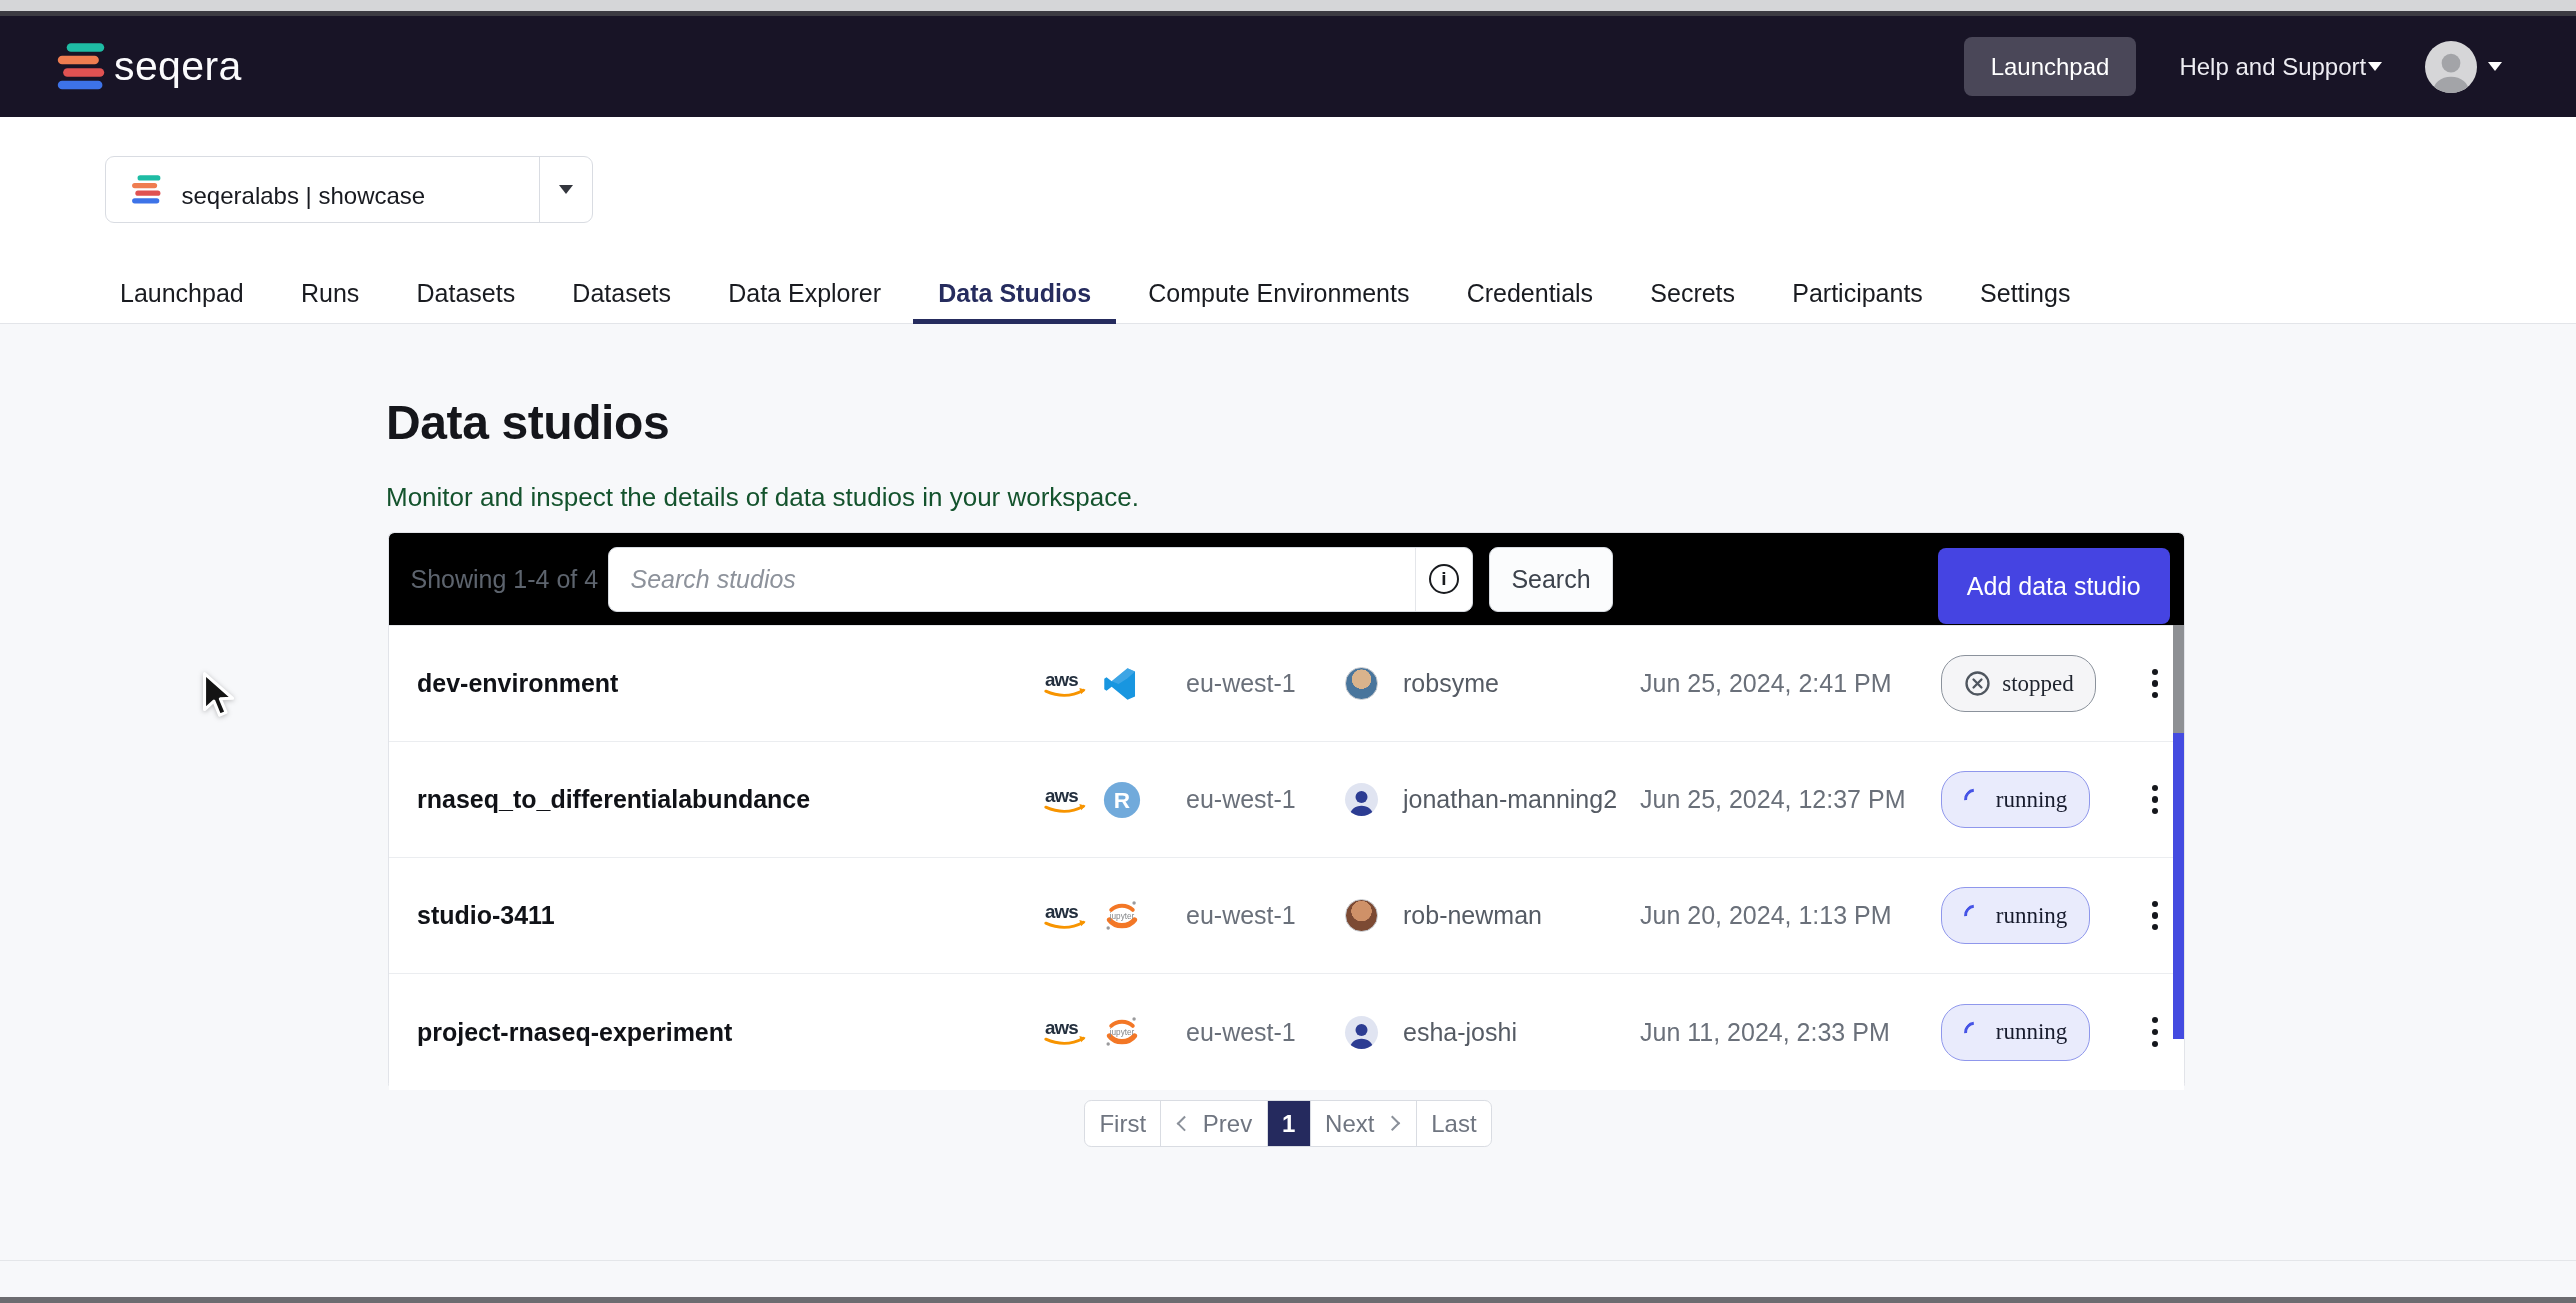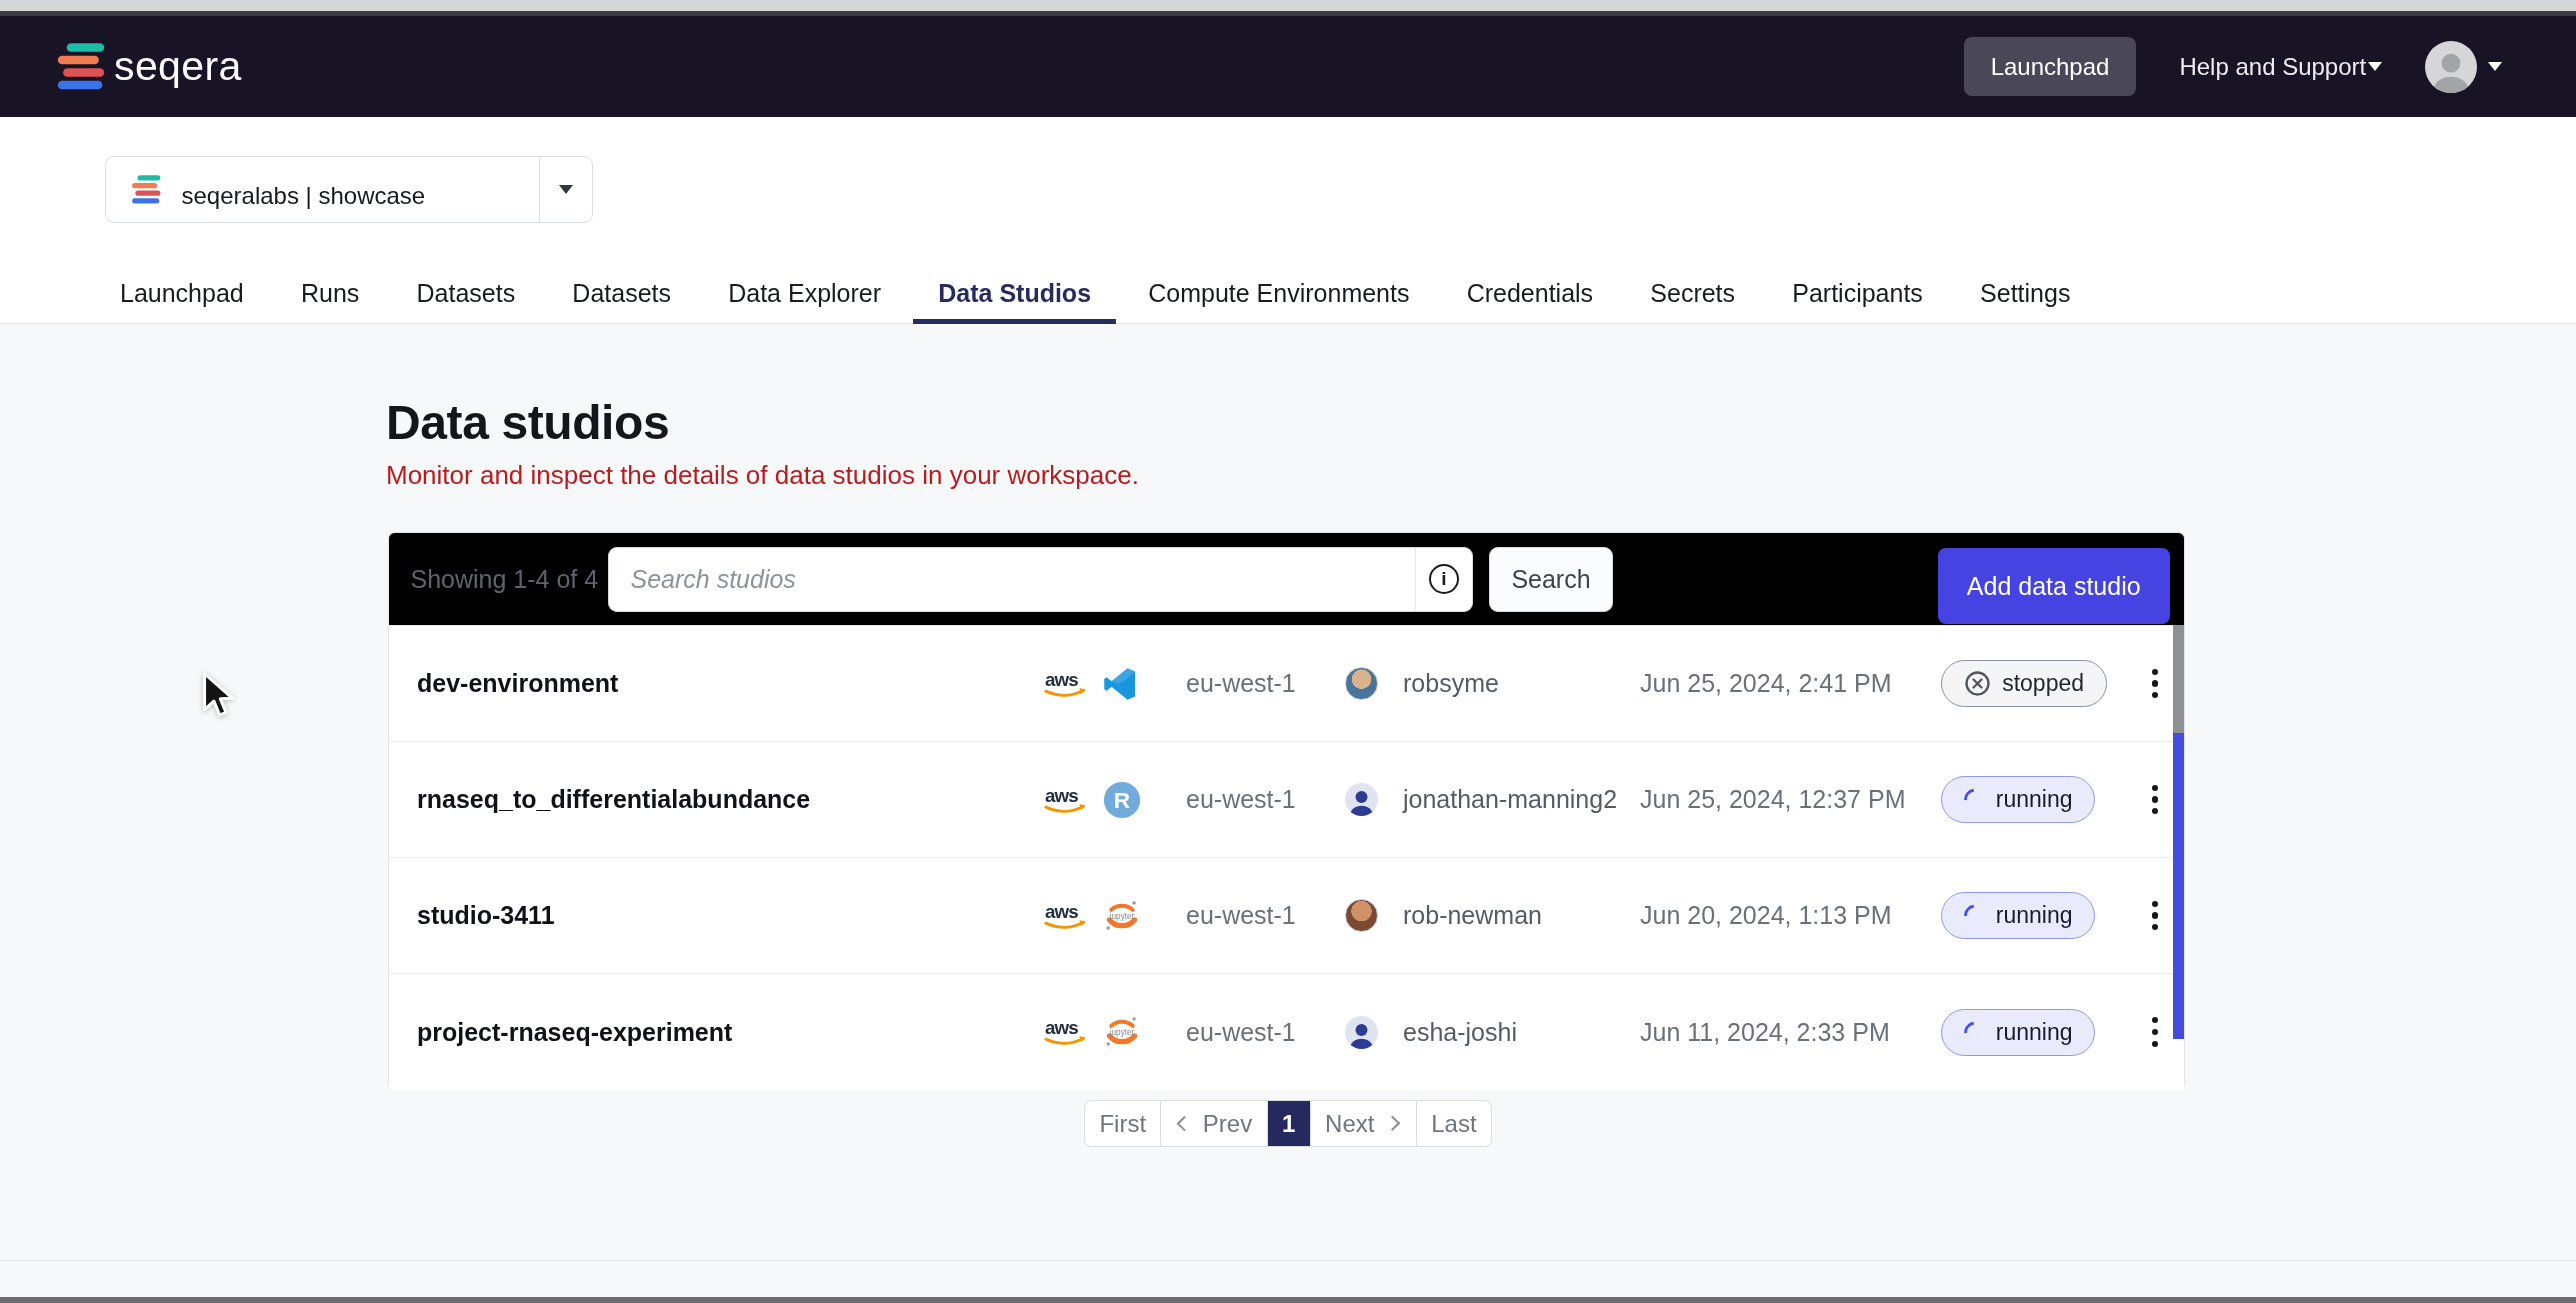--- a/index.html
+++ b/index.html
@@ -32,21 +32,21 @@
   .ws-caret-seg{margin-left:auto;width:52px;height:100%;border-left:0.9px solid #d9dce2;display:flex;align-items:center;justify-content:center;}
   .ws-logo{margin-left:25px;display:flex;}
 
   .tabs{position:absolute;left:95px;bottom:0;display:flex;gap:7.2px;}
   .tab{padding:0 25px;height:59px;display:flex;align-items:center;font-size:25px;color:#191b20;cursor:pointer;position:relative;}
   .tab.active{color:#262c5e;font-weight:700;}
   .tab.active::after{content:"";position:absolute;left:0;right:0;bottom:-0.9px;height:4.5px;background:#262c5e;}
 
   
   .page-title{position:absolute;left:386px;top:395px;font-size:48px;font-weight:700;color:#15161b;letter-spacing:-0.4px;}
-  .page-subtitle{position:absolute;left:386px;top:460px;font-size:26px;color:#b91c1c;}
+  .page-subtitle{position:absolute;left:386px;top:482px;font-size:26px;color:#14532d;}
 
   
   .card{position:absolute;left:388px;top:532px;width:1797px;height:557px;background:#fff;border:0.9px solid #e2e4e9;border-radius:5.4px;box-sizing:border-box;}
   .toolbar{position:relative;height:92px;background:#000000;border-bottom:0.9px solid #e6e8ec;border-radius:5.4px 5.4px 0 0;}
   .tb-showing{position:absolute;left:21.5px;top:0;height:100%;display:flex;align-items:center;font-size:25px;color:#5d646e;}
   .search-wrap{position:absolute;left:219px;top:13.5px;width:865px;height:65px;background:#fff;border:0.9px solid #d6dae0;border-radius:9px;display:flex;box-sizing:border-box;overflow:hidden;}
   .search-input{flex:1;border:none;outline:none;background:transparent;padding:0 0 0 21.5px;font-size:25px;color:#333;font-family:inherit;}
   .search-input::placeholder{color:#8d929b;font-style:italic;}
   .info-seg{width:56px;border-left:0.9px solid #e4e6ea;display:flex;align-items:center;justify-content:center;cursor:pointer;}
   .info-icon{width:30.5px;height:30.5px;border:2.7px solid #191b1f;border-radius:50%;display:flex;align-items:center;justify-content:center;
@@ -62,21 +62,21 @@
   .row:last-child{border-bottom:none;}
   .row-name{font-weight:700;font-size:25px;color:#101217;}
   .icons-cell{display:flex;align-items:center;gap:14.4px;}
   .region,.date{font-size:25px;color:#6a707a;}
   .user-cell{display:flex;align-items:center;gap:25px;font-size:25px;color:#555b64;}
   .avatar-sm{width:33px;height:33px;border-radius:50%;flex:0 0 auto;}
   .avatar-photo-a{background:radial-gradient(circle at 50% 36%,#d9b38c 0 38%,#49759c 39% 100%);border:0.9px solid #c4c7cc;box-sizing:border-box;}
   .avatar-photo-b{background:radial-gradient(circle at 50% 36%,#cf9168 0 40%,#7c4a33 41% 100%);border:0.9px solid #c4c7cc;box-sizing:border-box;}
   .avatar-generic{background:#e0e4f1;overflow:hidden;display:flex;align-items:flex-end;justify-content:center;}
   .badge-cell{display:flex;}
-  .badge{display:inline-flex;align-items:center;gap:11.7px;height:47px;padding:0 21.5px;border-radius:24px;font-size:23px;box-sizing:border-box;}
+  .badge{display:inline-flex;align-items:center;gap:11.7px;height:57px;padding:0 21.5px;border-radius:24px;font-size:23px;box-sizing:border-box;font-family:Liberation Serif, serif;}
   .badge.stopped{background:#f5f5f7;border:1.8px solid #8b929c;color:#1f242e;}
   .badge.running{background:#e9ebfc;border:1.8px solid #8f97ec;color:#171b2d;}
   .spinner{width:20.6px;height:20.6px;border-radius:50%;border:3.6px solid transparent;border-top-color:#4553e6;transform:rotate(-50deg);box-sizing:border-box;}
   .kebab{margin-left:14.4px;width:39px;height:54px;display:flex;flex-direction:column;align-items:center;justify-content:center;gap:5.4px;cursor:pointer;}
   .kebab i{width:6.3px;height:6.3px;border-radius:50%;background:#15171c;}
 
   .scrollstrip{position:absolute;right:0;top:92px;width:10.8px;height:464px;cursor:pointer;}
   .scroll-thumb{position:absolute;left:0;top:0;width:100%;height:108px;background:#8e9094;}
   .scroll-blue{position:absolute;left:0;top:108px;width:100%;height:306px;background:#444be0;}
 

